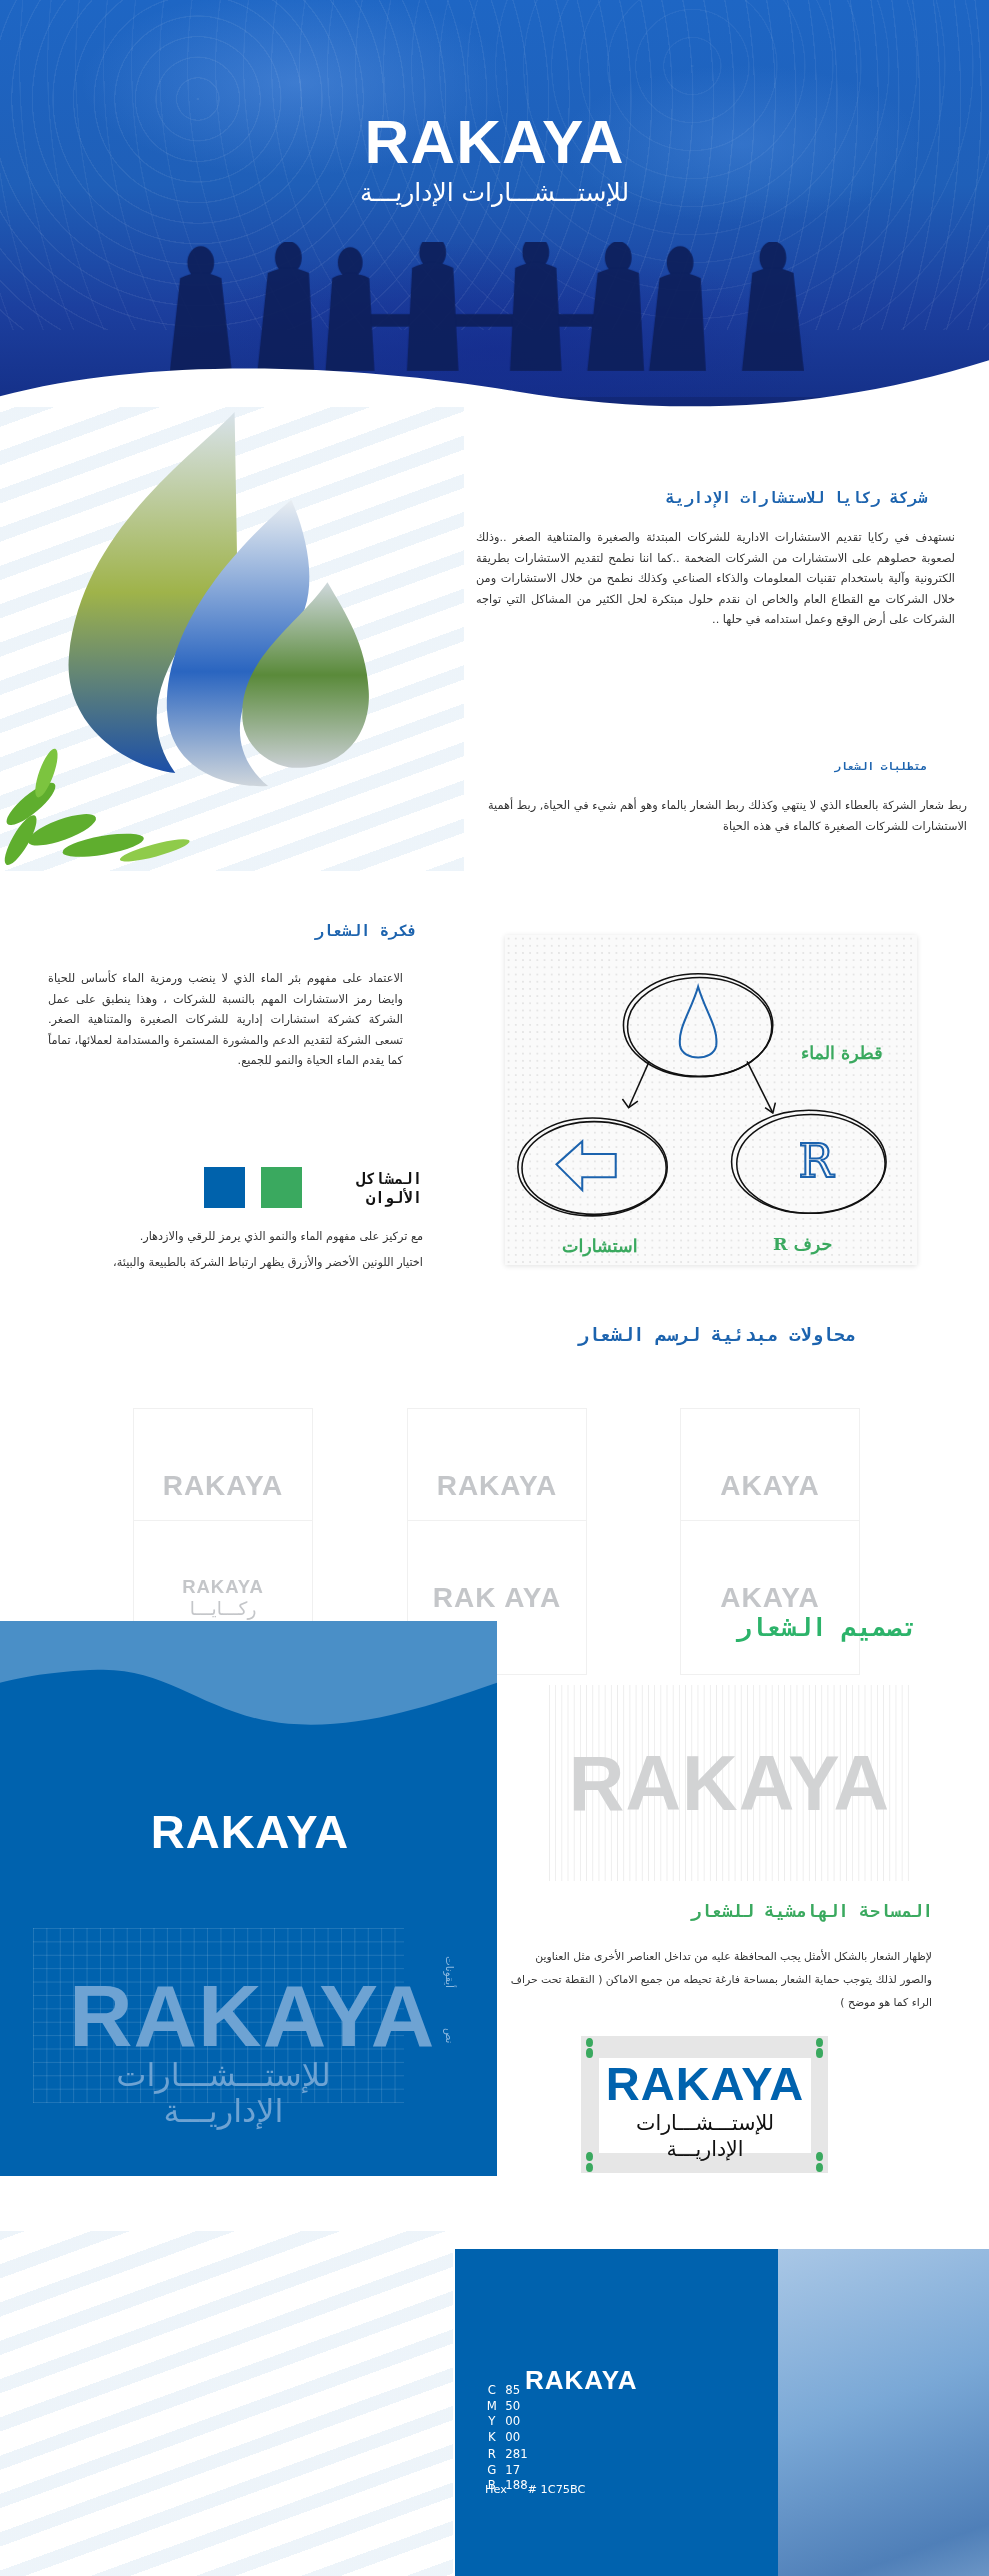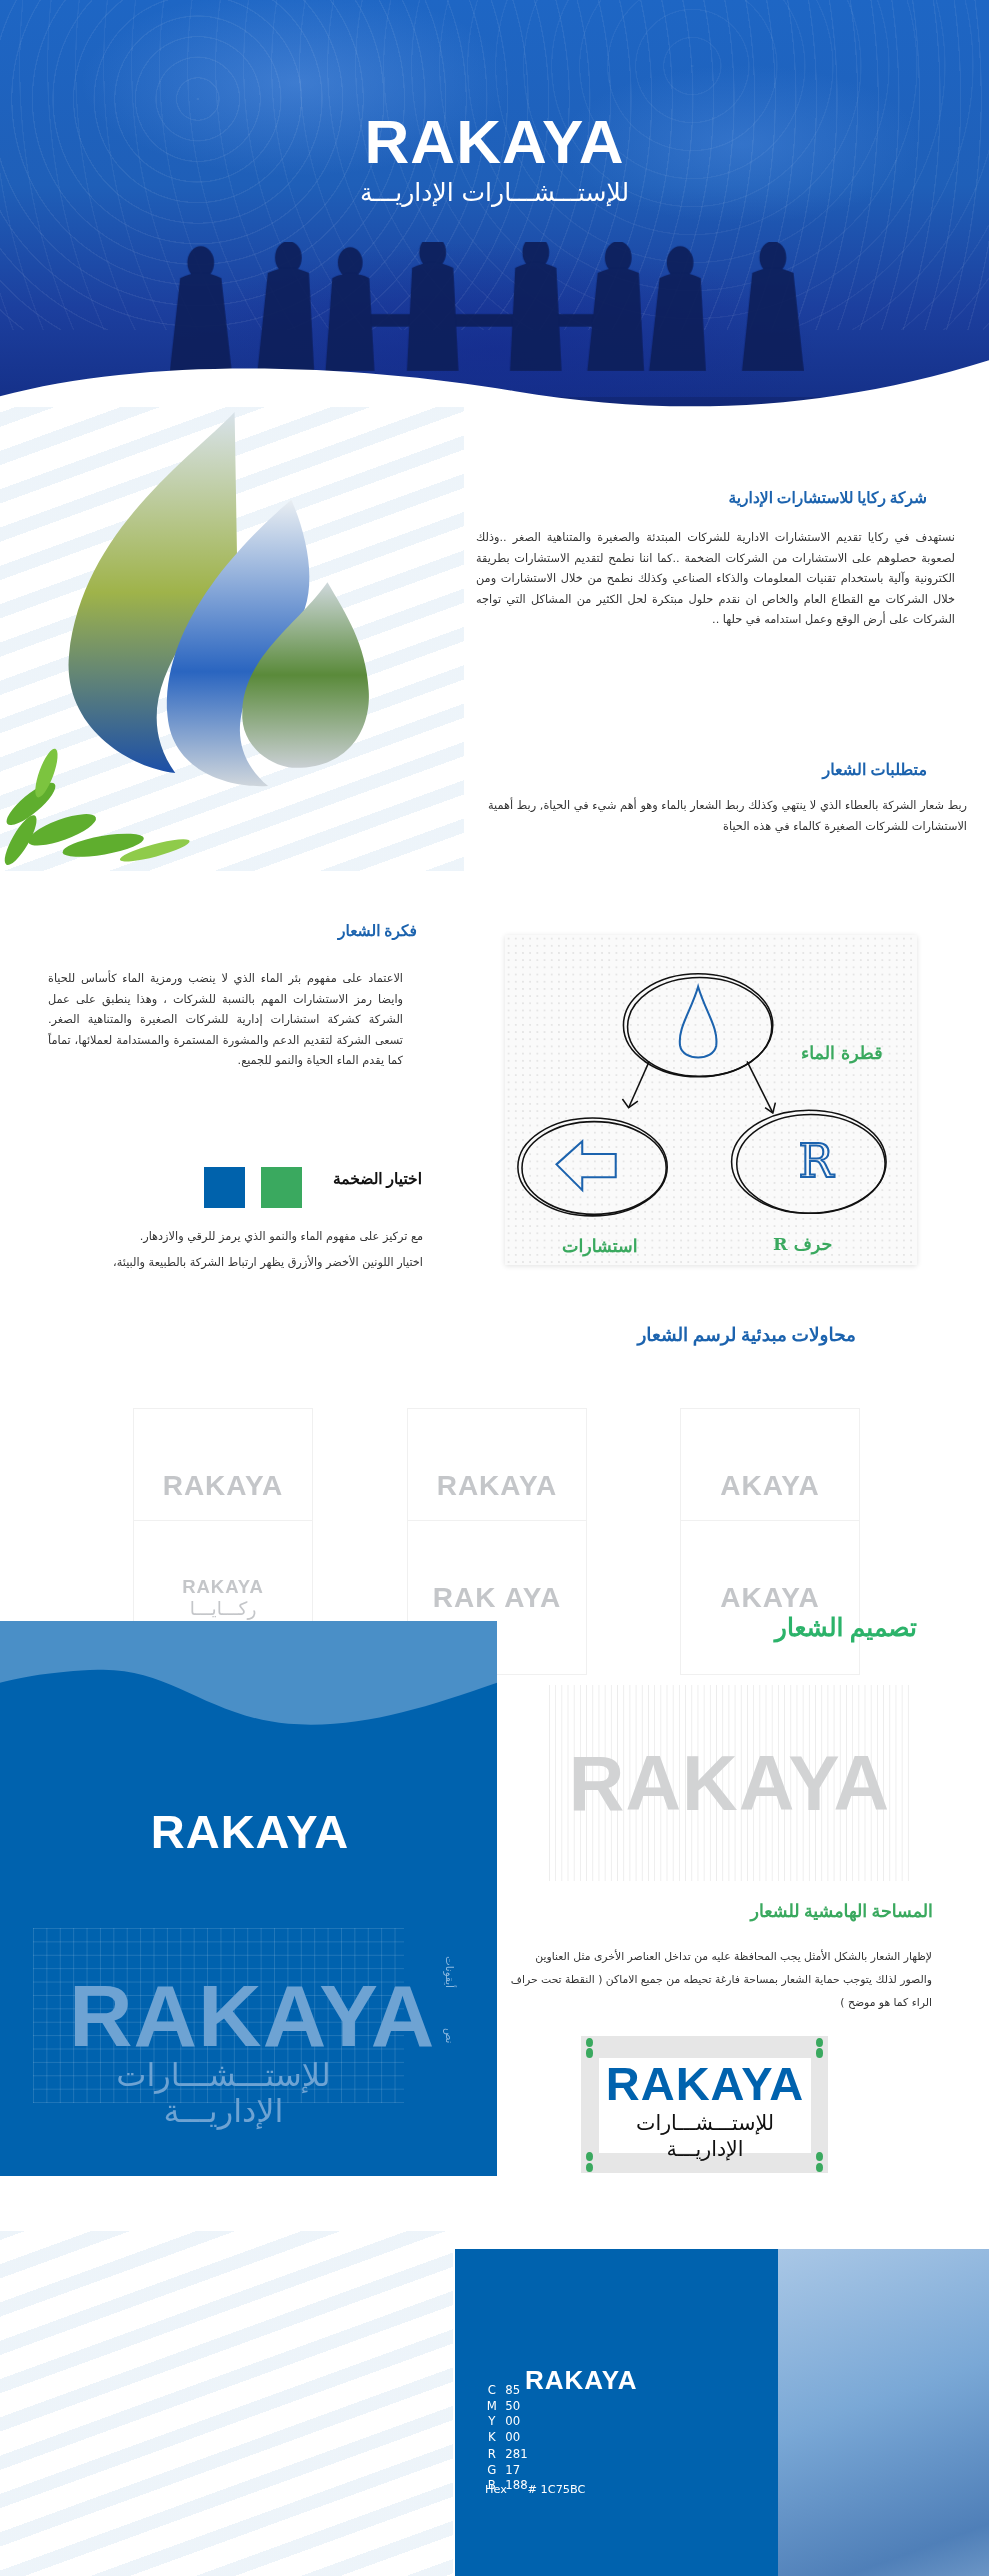--- a/index.html
+++ b/index.html
@@ -26,26 +26,26 @@
   .wave-bottom { left:0; top:355px; width:989px; height:62px; }
 
   
   .wm { background-image: repeating-linear-gradient(-20deg, rgba(28,117,188,0.08) 0 13.4px, transparent 13.4px 36px); }
 
   
   .about-bg { left:0; top:407px; width:464px; height:464px; }
   .drop-group { left: 67px; top: 412px; width: 361px; height: 392px; }
   .plants { left: 0; top: 711px; width: 227px; height: 155px; }
 
-  .section-title { color: #1c63ae; font-weight: 700; font-family: Liberation Serif, serif; direction: rtl; text-align: right; }
+  .section-title { color: #1c63ae; font-weight: 700; font-family: Liberation Mono, monospace; direction: rtl; text-align: right; }
   .body-text { direction: rtl; text-align: justify; font-size: 11.3px; line-height: 20.6px; color: #333; font-family: "DejaVu Sans", sans-serif; }
 
   .about-title { left: 546px; top: 489px; width: 381px; font-size: 15.5px; }
   .about-text { left: 448px; top: 528px; width: 479px; margin-left: 28px; }
-  .req-title { left: 546px; top: 760px; width: 381px; font-size: 16px; }
+  .req-title { left: 546px; top: 760px; width: 381px; font-size: 11px; }
   .req-text { left: 448px; top: 796px; width: 479px; margin-left: 40px; }
 
   
   .idea-title { left: 206px; top: 922px; width: 211px; font-size: 15.5px; }
   .idea-text { left: 48px; top: 969px; width: 355px; }
   .colors-title { left: 319px; top: 1170px; width: 103px; font-size: 15.5px; color:#111; }
   .swatch { width: 41px; height: 41px; }
   .swatch-blue { left: 204px; top: 1167px; background: #0062ac; }
   .swatch-green { left: 261px; top: 1167px; background: #3aa95f; }
   .colors-text { left: 31px; top: 1224px; width: 392px; direction: rtl; text-align: right; font-size: 11.3px; line-height: 26px; color:#333; }
@@ -172,21 +172,21 @@
 </svg>
 
 <div class="abs section-title about-title">شركة ركايا للاستشارات الإدارية</div>
 <div class="abs body-text about-text">نستهدف في ركايا تقديم الاستشارات الادارية للشركات المبتدئة والصغيرة والمتناهية الصغر ..وذلك لصعوبة حصلوهم على الاستشارات من الشركات الضخمة ..كما اننا نطمح لتقديم الاستشارات بطريقة الكترونية وآلية باستخدام تقنيات المعلومات والذكاء الصناعي وكذلك نطمح من خلال الاستشارات ومن خلال الشركات مع القطاع العام والخاص ان نقدم حلول مبتكرة لحل الكثير من المشاكل التي تواجه الشركات على أرض الوقع وعمل استدامه في حلها ..</div>
 <div class="abs section-title req-title">متطلبات الشعار</div>
 <div class="abs body-text req-text">ربط شعار الشركة بالعطاء الذي لا ينتهي وكذلك ربط الشعار بالماء وهو أهم شيء في الحياة, ربط أهمية الاستشارات للشركات الصغيرة كالماء في هذه الحياة</div>
 
 <div class="abs section-title idea-title">فكرة الشعار</div>
 <div class="abs body-text idea-text">الاعتماد على مفهوم بئر الماء الذي لا ينضب ورمزية الماء كأساس للحياة وايضا رمز الاستشارات المهم بالنسبة للشركات ، وهذا ينطبق على عمل الشركة كشركة استشارات إدارية للشركات الصغيرة والمتناهية الصغر. تسعى الشركة لتقديم الدعم والمشورة المستمرة والمستدامة لعملائها، تماماً كما يقدم الماء الحياة والنمو للجميع.</div>
 
-<div class="abs section-title colors-title">اختيار الضخمة</div>
+<div class="abs section-title colors-title">المشاكل الألوان</div>
 <div class="abs swatch swatch-blue"></div>
 <div class="abs swatch swatch-green"></div>
 <div class="abs colors-text">
   <div>مع تركيز على مفهوم الماء والنمو الذي يرمز للرقي والازدهار.</div>
   <div>اختيار اللونين الأخضر والأزرق يظهر ارتباط الشركة بالطبيعة والبيئة،</div>
 </div>
 
 <div class="abs sketch-card">
   <svg class="abs" style="left:0;top:0" width="412" height="330" viewBox="0 0 800 640">
     <g fill="none" stroke="#111" stroke-width="3">

